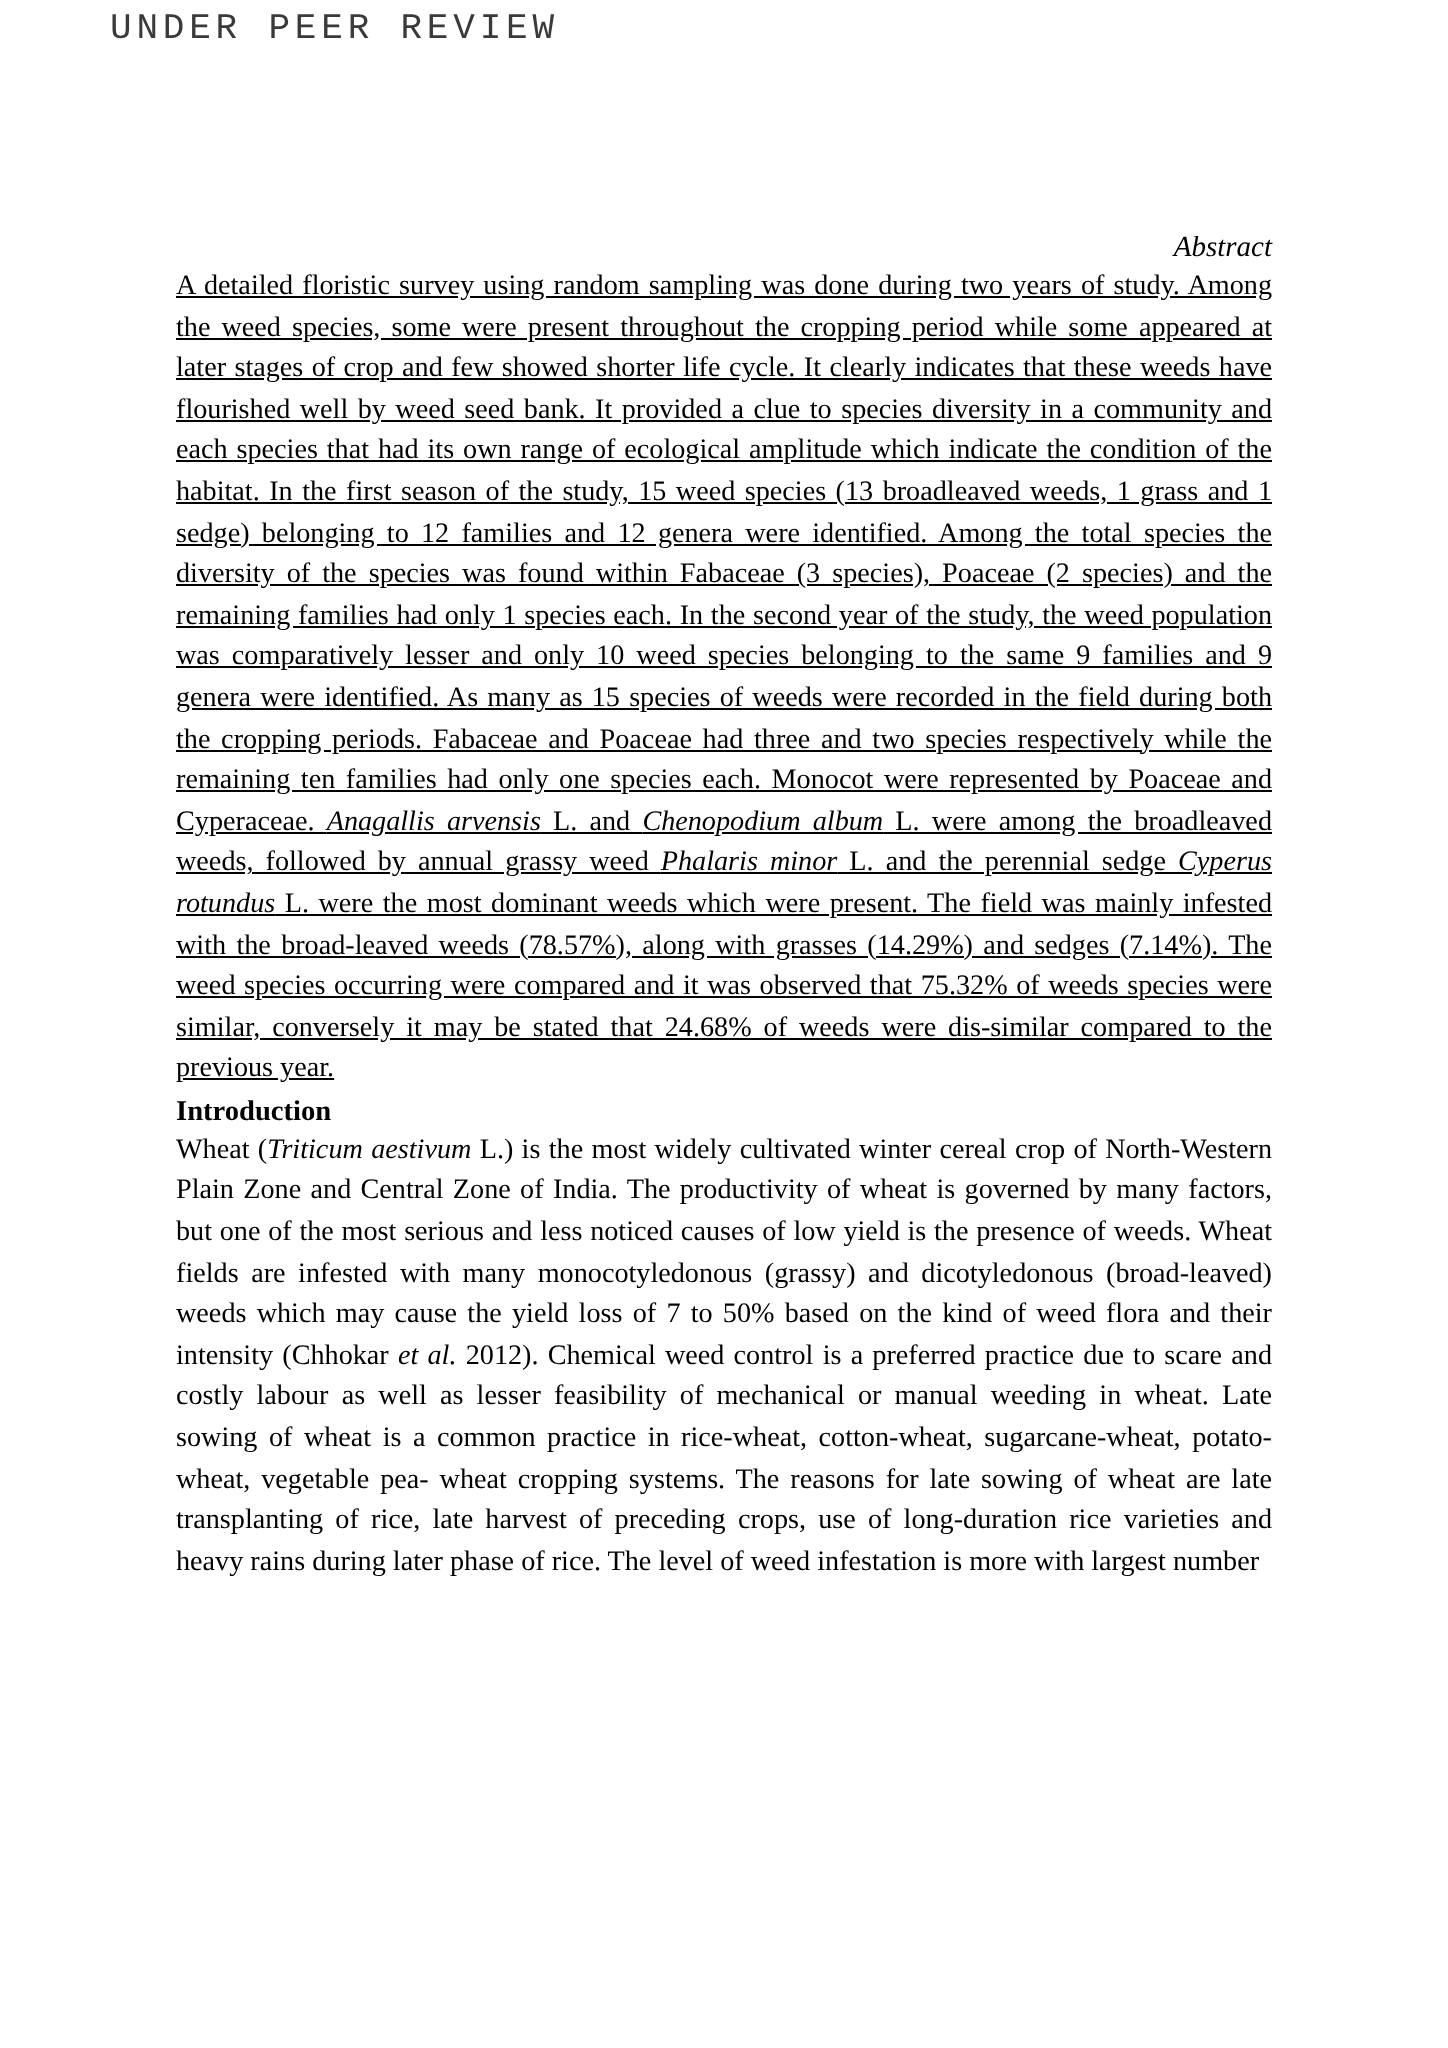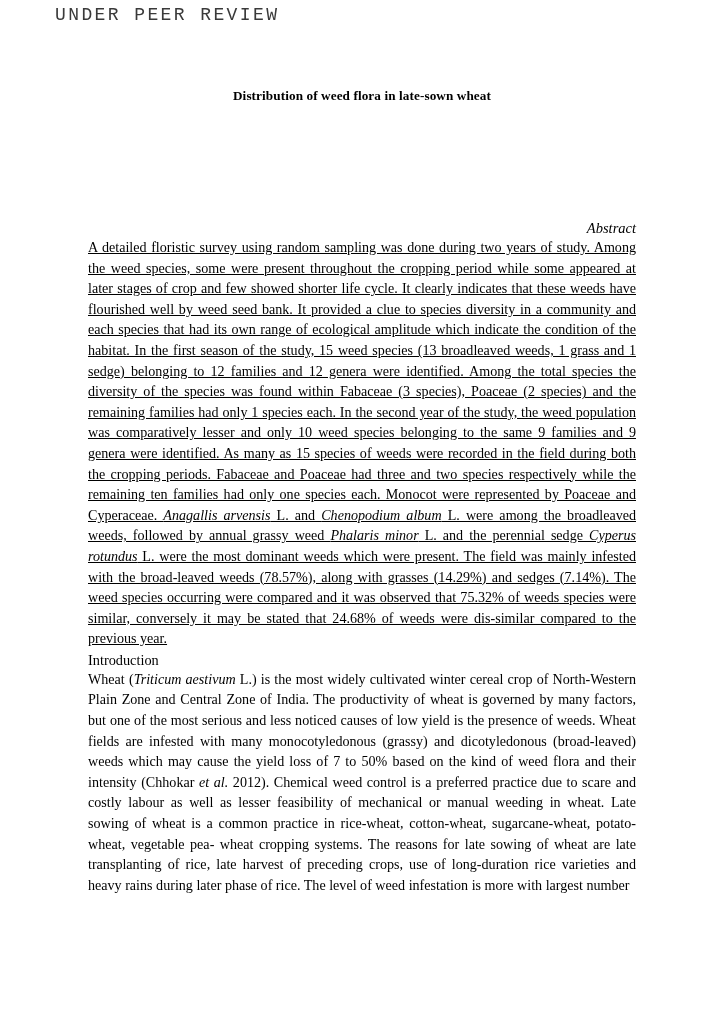--- a/index.html
+++ b/index.html
@@ -71,40 +71,39 @@
   }
   .keywords-label {
     font-weight: bold;
   }
   .keywords-indent {
     display: block;
     margin-left: 70px;
   }
   .section-head {
     margin-top: 3px;
-    font-weight: normal;
+    font-weight: bold;
     font-size: 14.3px;
   }
   .intro-body {
     margin-top: 14px;
     font-size: 13.6px;
     line-height: 19.6px;
   }
   i, .it { font-style: italic; }
 </style>
 </head>
 <body>
 
 <div class="page">
 
   <div class="watermark">UNDER PEER REVIEW</div>
 
   <div class="content">
 
-    <div class="paper-title">Distribution of weed flora in late-sown wheat</div>
 
     <div class="abstract-head">Abstract</div>
 
     <p class="body-text abstract-body" id="abstract-rich"><span>A detailed floristic survey using random sampling was done during two years of study. Among the weed species, some were present throughout the cropping period while some appeared at later stages of crop and few showed shorter life cycle. It clearly indicates that these weeds have flourished well by weed seed bank. It provided a clue to species diversity in a community and each species that had its own range of ecological amplitude which indicate the condition of the habitat. In the first season of the study, 15 weed species (13 broadleaved weeds, 1 grass and 1 sedge) belonging to 12 families and 12 genera were identified. Among the total species the diversity of the species was found within Fabaceae (3 species), Poaceae (2 species) and the remaining families had only 1 species each. In the second year of the study, the weed population was comparatively lesser and only 10 weed species belonging to the same 9 families and 9 genera were identified. As many as 15 species of weeds were recorded in the field during both the cropping periods. Fabaceae and Poaceae had three and two species respectively while the remaining ten families had only one species each. Monocot were represented by Poaceae and Cyperaceae. </span><span class="it">Anagallis arvensis</span><span> L. and </span><span class="it">Chenopodium album</span><span> L. were among the broadleaved weeds, followed by annual grassy weed </span><span class="it">Phalaris minor</span><span> L. and the perennial sedge </span><span class="it">Cyperus rotundus</span><span> L.  were the most dominant weeds which were present. The field was mainly infested with the broad-leaved weeds (78.57%), along with grasses (14.29%) and sedges (7.14%). The weed species occurring were compared and it was observed that 75.32% of weeds species were similar, conversely it may be stated that 24.68% of weeds were dis-similar compared to the previous year.</span></p>
 
 
     <div class="section-head">Introduction</div>
 
     <p class="body-text intro-body" id="intro-rich"><span>Wheat (</span><span class="it">Triticum aestivum</span><span> L.) is the most widely cultivated winter cereal crop of North-Western Plain Zone and Central Zone of India. The productivity of wheat is governed by many factors, but one of the most serious and less noticed causes of low yield is the presence of weeds. Wheat fields are infested with many monocotyledonous (grassy) and dicotyledonous (broad-leaved) weeds which may cause the yield loss of 7 to 50% based on the kind of weed flora and their intensity (Chhokar </span><span class="it">et al.</span><span>  2012). Chemical weed control is a preferred practice due to scare and costly labour as well as lesser feasibility of mechanical or manual weeding in wheat. Late sowing of wheat is a common practice in rice-wheat, cotton-wheat, sugarcane-wheat, potato-wheat, vegetable pea- wheat cropping systems. The reasons for late sowing of wheat are late transplanting of rice, late harvest of preceding crops, use of long-duration rice varieties and heavy rains during later phase of rice. The level of weed infestation is more with largest number</span></p>
 

